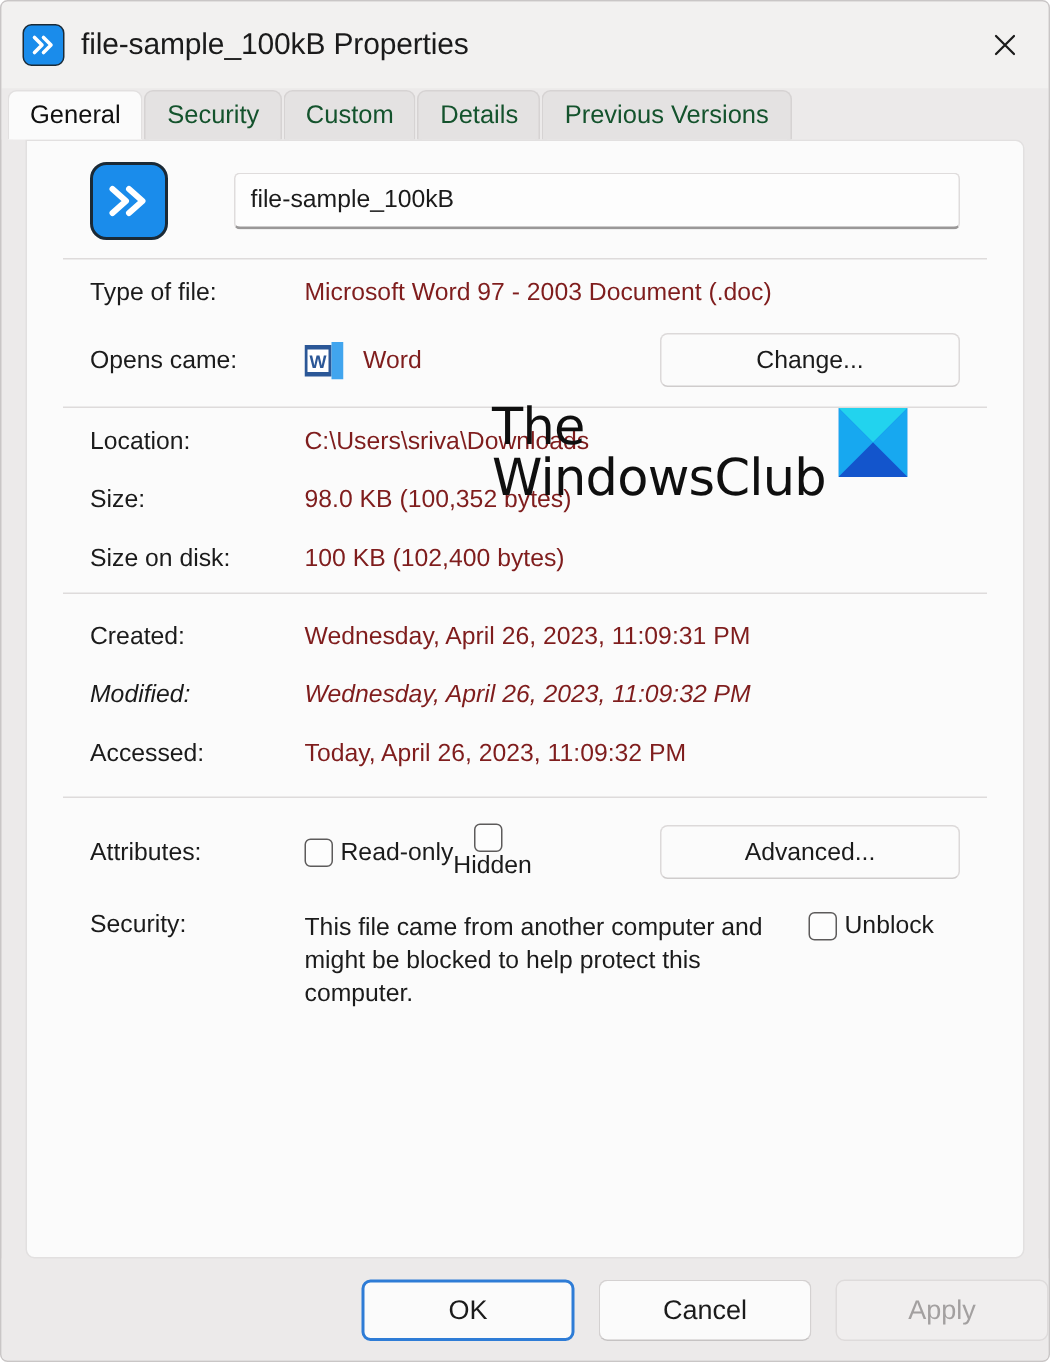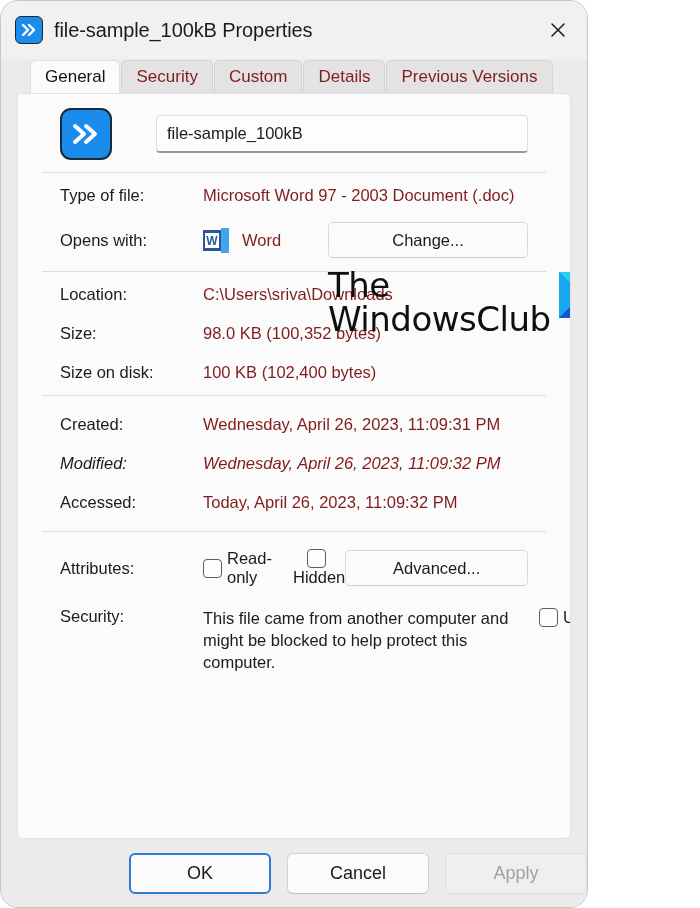--- a/index.html
+++ b/index.html
@@ -7,26 +7,26 @@
     padding: 0;
     width: 700px;
     height: 908px;
     background: #ffffff;
     font-family: "Liberation Sans", sans-serif;
     overflow: hidden;
   }
 
   #dialog {
     position: relative;
-    width: 588px;
+    width: 700px;
     height: 908px;
     box-sizing: border-box;
     background: #eceaea;
     border: 1px solid #c9c6c6;
-    border-radius: 18px;
+    border-radius: 5px;
     overflow: hidden;
     display: flex;
     flex-direction: column;
   }
 
   
   #titlebar {
     height: 58px;
     flex: 0 0 58px;
     background: #f2f1f0;
@@ -63,28 +63,28 @@
     justify-content: center;
     border-radius: 4px;
     cursor: default;
   }
 
   
   #tabstrip {
     flex: 0 0 34px;
     display: flex;
     align-items: flex-end;
-    padding-left: 29px;
+    padding-left: 4px;
     background: #eceaea;
     position: relative;
     z-index: 2;
   }
   .tab {
     font-size: 17px;
-    color: #7f1d1d;
+    color: #14532d;
     padding: 6px 14px 7px 14px;
     background: #e4e2e2;
     border: 1px solid #d6d3d3;
     border-bottom: none;
     border-radius: 6px 6px 0 0;
     margin-right: 1px;
     white-space: nowrap;
     cursor: default;
     line-height: 19px;
   }
@@ -325,21 +325,21 @@
     </div>
 
     <div class="divider"></div>
 
     <div class="section">
       <div class="row">
         <div class="label">Type of file:</div>
         <div class="value">Microsoft Word 97 - 2003 Document (.doc)</div>
       </div>
       <div class="row" style="margin-top:17px;">
-        <div class="label">Opens with:</div>
+        <div class="label">Opens came:</div>
         <svg id="word-icon" viewBox="0 0 26 25">
           <rect x="0" y="2" width="18" height="21" fill="#2b5797"></rect>
           <rect x="18" y="0" width="8" height="25" fill="#41a5ee"></rect>
           <rect x="2" y="5" width="14" height="15" fill="#ffffff"></rect>
           <text x="9" y="17" font-family="Liberation Sans, sans-serif" font-size="12" font-weight="bold" fill="#2b5797" text-anchor="middle">W</text>
         </svg>
         <div class="value">Word</div>
         <button id="change-button">Change...</button>
       </div>
     </div>

